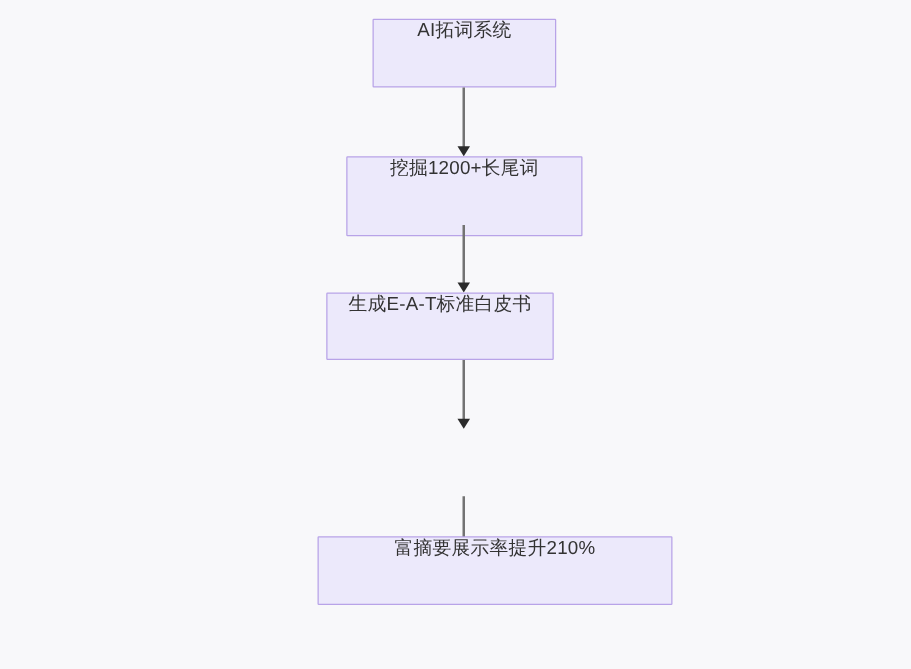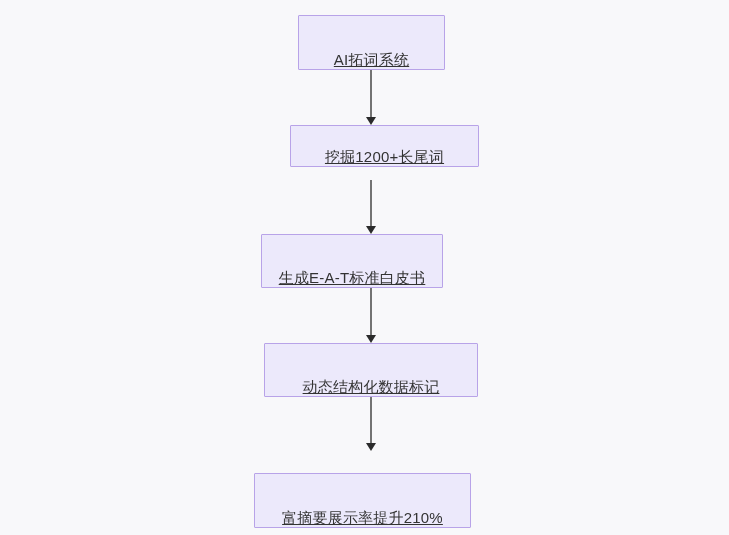--- a/index.html
+++ b/index.html
@@ -18,28 +18,27 @@
     width: 729px;
     height: 535px;
   }
   .node {
     position: absolute;
     box-sizing: border-box;
     background: #ece9fb;
     border: 1px solid #b8a3e8;
     border-radius: 1px;
     display: flex;
-    align-items: flex-end;
+    align-items: flex-start;
     justify-content: center;
     color: #333333;
     font-size: 15px;
     line-height: 1.2;
     letter-spacing: 0.2px;
     white-space: nowrap;
-    text-decoration: underline;
   }
   .node-label {
     display: block;
   }
   .connector {
     position: absolute;
     width: 24px;
     display: flex;
     flex-direction: column;
     align-items: center;
@@ -65,44 +64,41 @@
 
   <div class="node" id="box-1" style="left: 298px; top: 15px; width: 147px; height: 55px;">
     <span class="node-label">AI拓词系统</span>
   </div>
 
   <div class="connector" id="conn-1" style="left: 359px; top: 70px; height: 55px;">
     <div class="connector-line"></div>
     <div class="connector-arrow"></div>
   </div>
 
-  <div class="node" id="box-2" style="left: 277px; top: 125px; width: 189px; height: 42px; margin-left: 13px;">
+  <div class="node" id="box-2" style="left: 277px; top: 125px; width: 189px; height: 64px;">
     <span class="node-label">挖掘1200+长尾词</span>
   </div>
 
   <div class="connector" id="conn-2" style="left: 359px; top: 180px; height: 54px;">
     <div class="connector-line"></div>
     <div class="connector-arrow"></div>
   </div>
 
   <div class="node" id="box-3" style="left: 261px; top: 234px; width: 182px; height: 54px;">
     <span class="node-label">生成E-A-T标准白皮书</span>
   </div>
 
   <div class="connector" id="conn-3" style="left: 359px; top: 288px; height: 55px;">
     <div class="connector-line"></div>
     <div class="connector-arrow"></div>
   </div>
 
-  <div class="node" id="box-4" style="left: 264px; top: 343px; width: 214px; height: 54px;">
-    <span class="node-label">动态结构化数据标记</span>
-  </div>
 
   <div class="connector" id="conn-4" style="left: 359px; top: 397px; height: 54px;">
     <div class="connector-line"></div>
     <div class="connector-arrow"></div>
   </div>
 
-  <div class="node" id="box-5" style="left: 254px; top: 473px; width: 217px; height: 55px;">
+  <div class="node" id="box-5" style="left: 254px; top: 429px; width: 284px; height: 55px;">
     <span class="node-label">富摘要展示率提升210%</span>
   </div>
 
 </div>
 
 </body></html>

